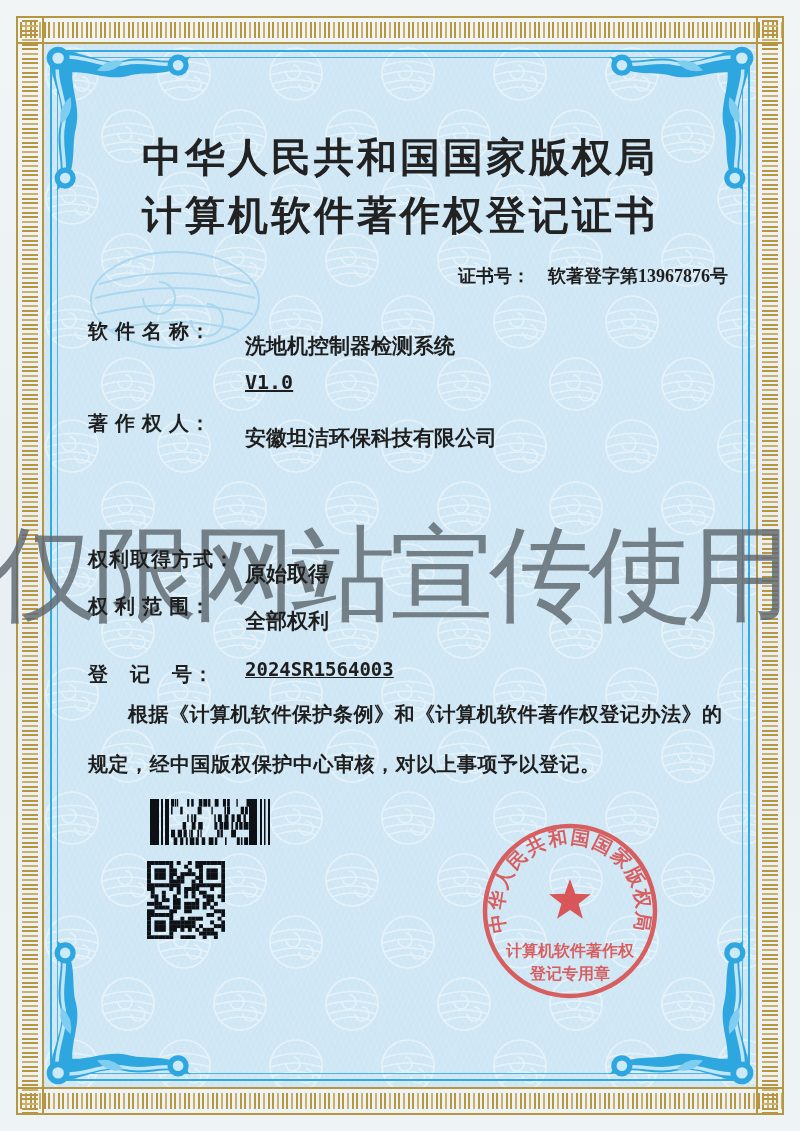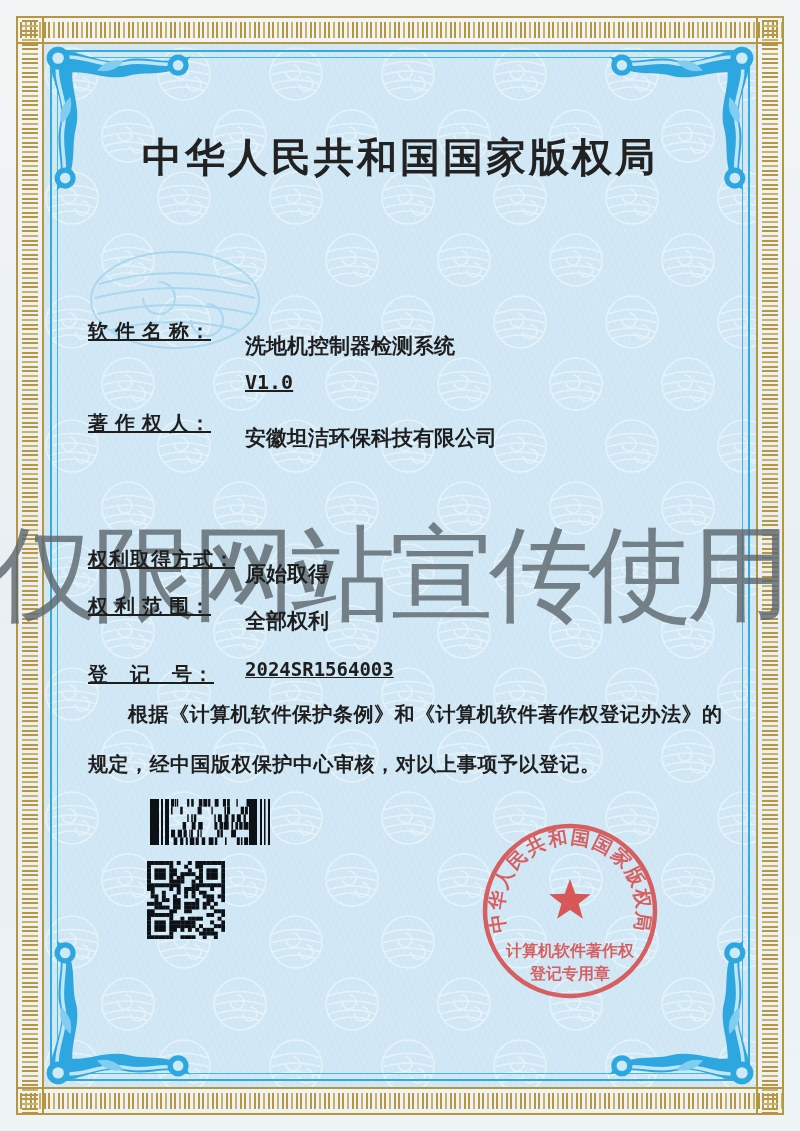--- a/index.html
+++ b/index.html
@@ -48,21 +48,21 @@
   .fl-br{right:44px;bottom:44px;transform:scale(-1,-1);}
 
   .cpcc-logo{position:absolute;left:85px;top:246px;z-index:2;opacity:.75;}
 
   
   .txt{position:absolute;color:#1e1e1e;white-space:nowrap;z-index:6;}
   .title1{left:0;right:0;top:130px;text-align:center;font-size:40px;font-weight:bold;letter-spacing:3px;color:#222;}
   .title2{left:0;right:0;top:188px;text-align:center;font-size:40px;font-weight:bold;letter-spacing:3px;color:#222;}
   .certno{top:264px;right:72px;font-size:18px;font-weight:bold;}
   .certno .gap{display:inline-block;width:18px;}
-  .lbl{left:88px;font-size:20px;font-weight:bold;letter-spacing:1px;text-decoration:underline;}
+  .lbl{left:88px;font-size:20px;font-weight:bold;letter-spacing:1px;}
   .val{left:245px;font-size:21px;font-weight:bold;margin-top:16px;}
   .mono{font-family:"DejaVu Sans Mono","Liberation Mono",monospace;font-size:20px;font-weight:bold;text-decoration:underline;}
   .body-line{font-size:20px;font-weight:600;letter-spacing:.5px;}
 
   .watermark{
     position:absolute;left:-6px;top:506px;z-index:5;white-space:nowrap;
     font-family:"Liberation Sans","DejaVu Sans",sans-serif;
     font-size:104px;letter-spacing:-5px;color:#5d666d;opacity:.8;
   }
 
@@ -134,21 +134,25 @@
 
   <svg class="cpcc-logo" width="180" height="110">
     <g fill="none" stroke="#9dd2ee" stroke-width="2">
       <ellipse cx="90" cy="54" rx="84" ry="48"></ellipse>
       <path d="M14,38 Q90,16 166,38 M10,52 Q90,32 170,52 M12,68 Q90,50 168,68 M26,84 Q90,68 154,84"></path>
       <path d="M58,52 a16,16 0 1 0 16,-16 M122,58 a16,16 0 1 1 -16,16"></path>
     </g>
   </svg>
 
   <div class="txt title1">中华人民共和国国家版权局</div>
-
+  <div class="txt title2">计算机软件著作权登记证书</div>
+
+  <div class="txt certno">
+    <span>证书号：</span><span class="gap"></span><span>软著登字第13967876号</span>
+  </div>
 
   <div class="txt lbl" style="top:318px">软 件 名 称：</div>
   <div class="txt val" style="top:316px">洗地机控制器检测系统</div>
   <div class="txt val mono" style="top:354px">V1.0</div>
 
   <div class="txt lbl" style="top:410px">著 作 权 人：</div>
   <div class="txt lbl" style="top:546px">权利取得方式：</div>
 
   <div class="txt val" style="top:408px">安徽坦洁环保科技有限公司</div>
   <div class="txt val" style="top:544px">原始取得</div>

